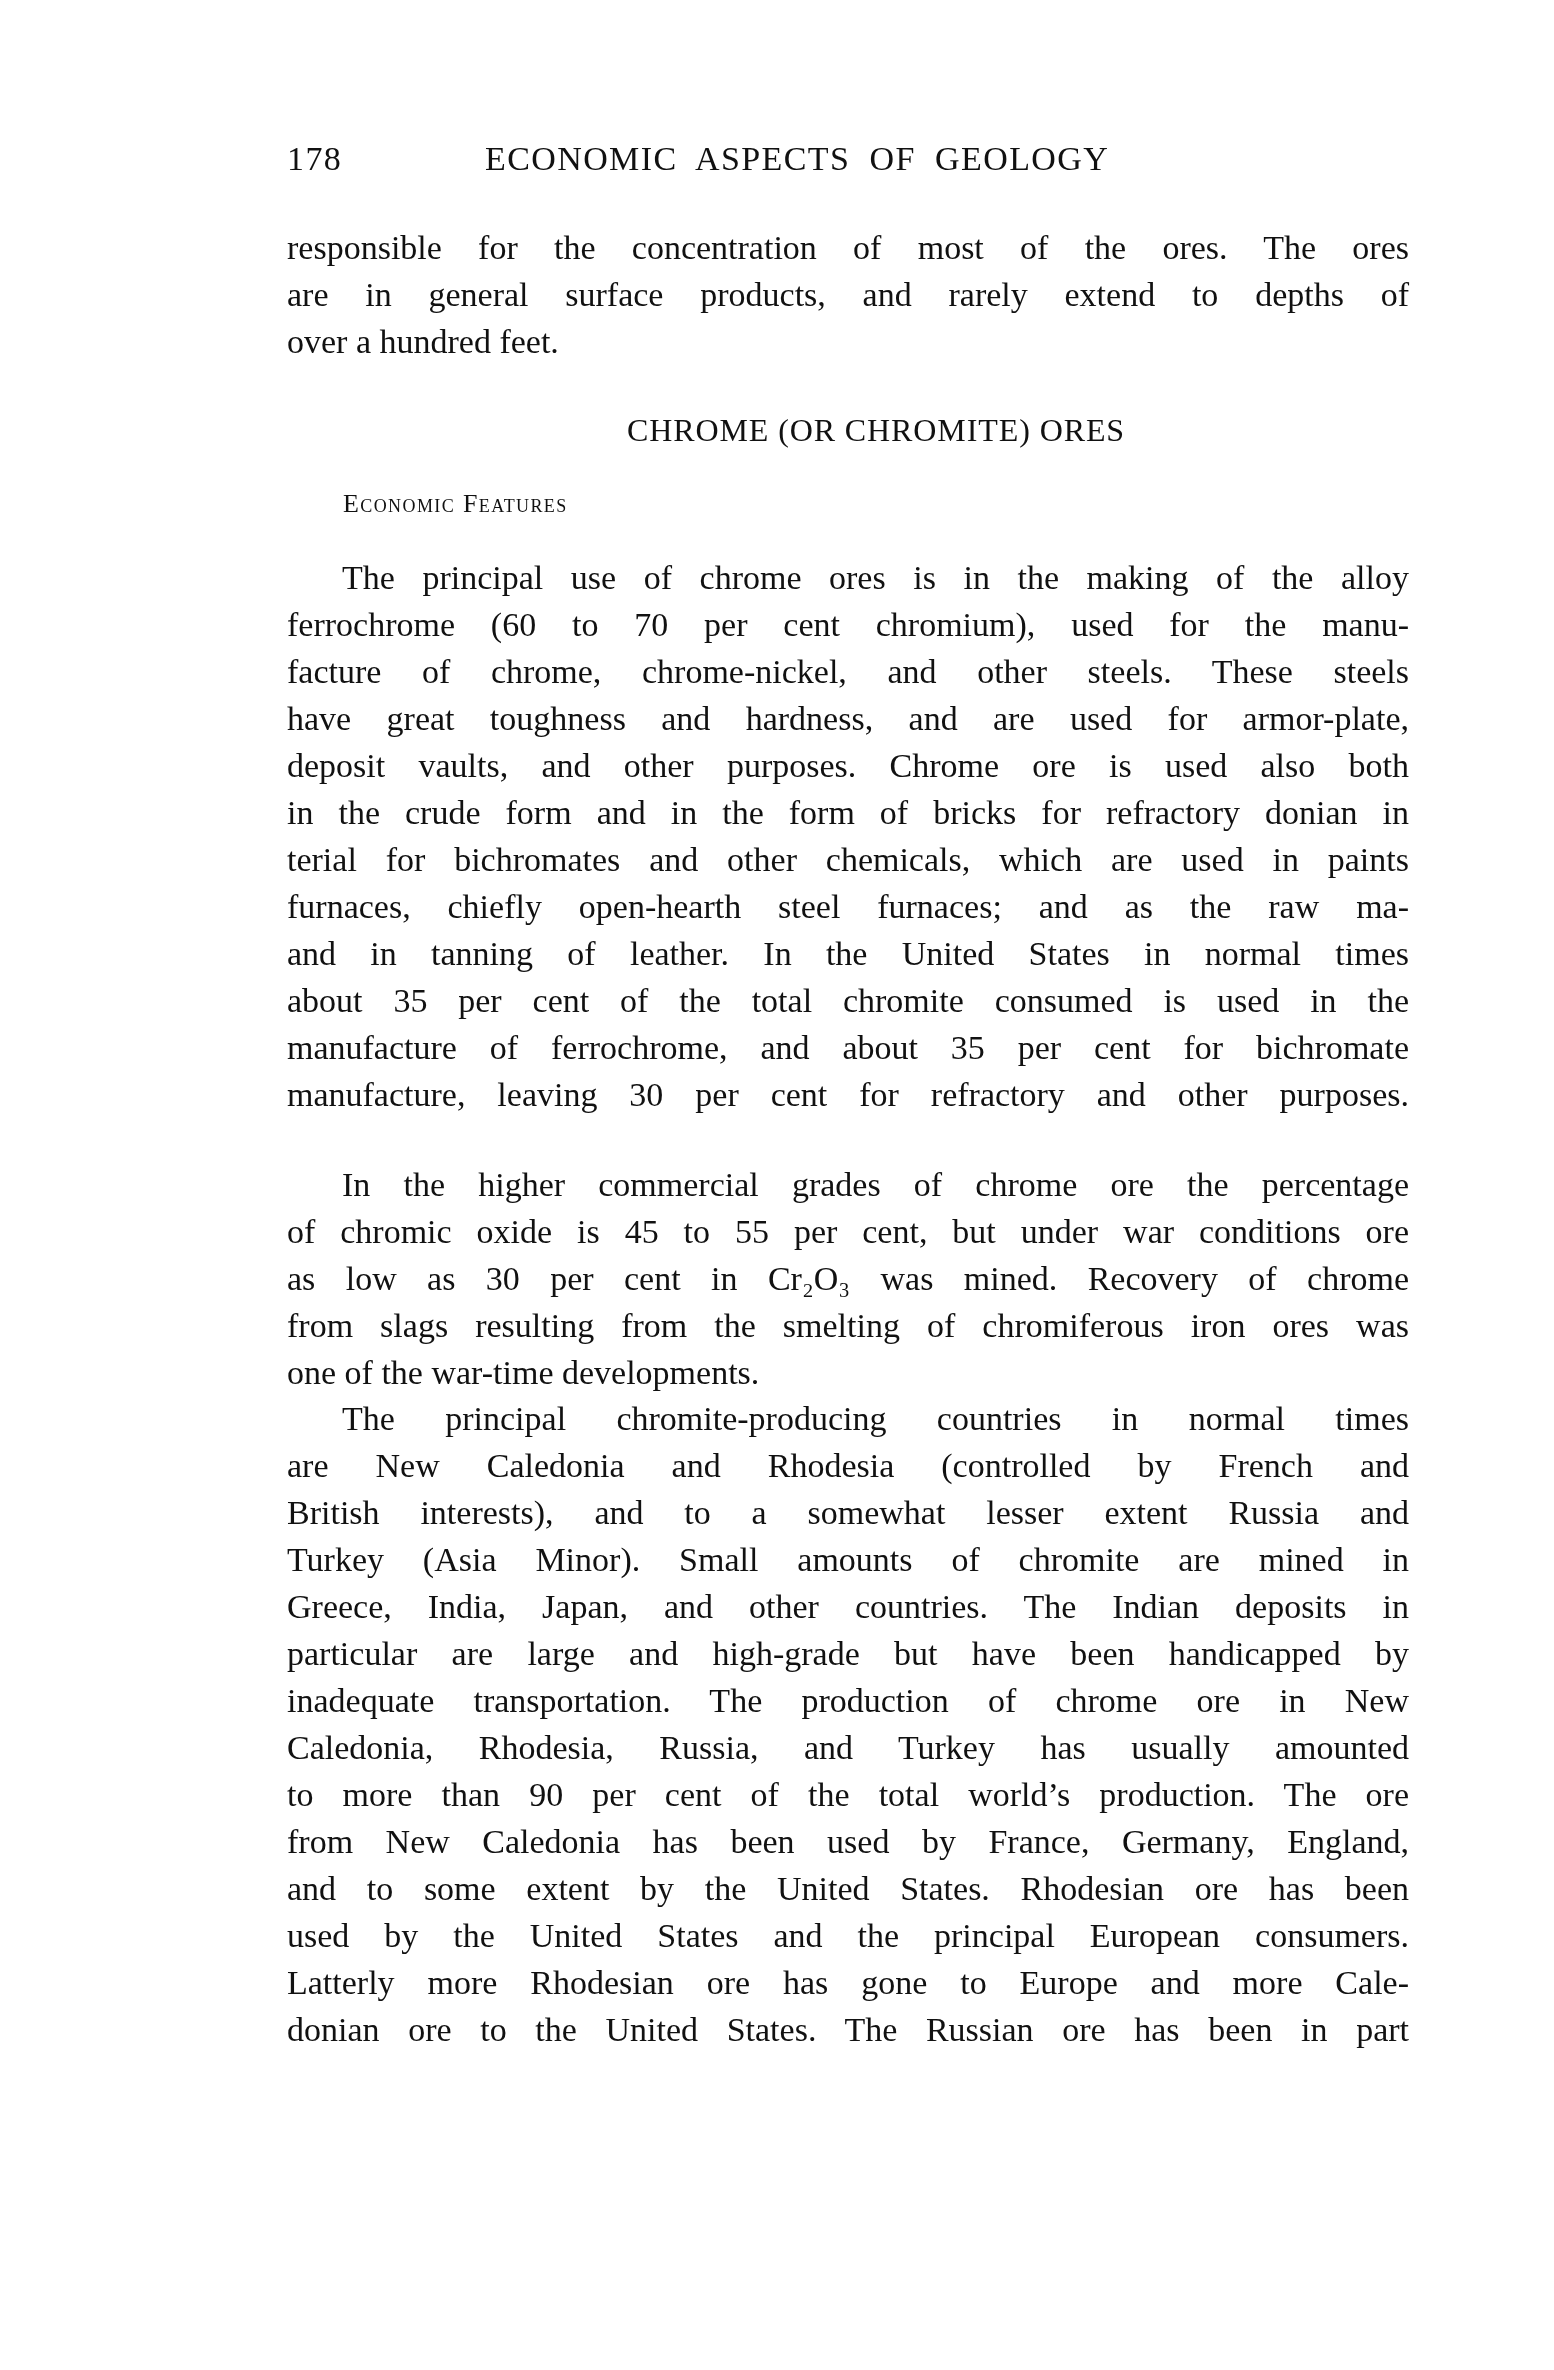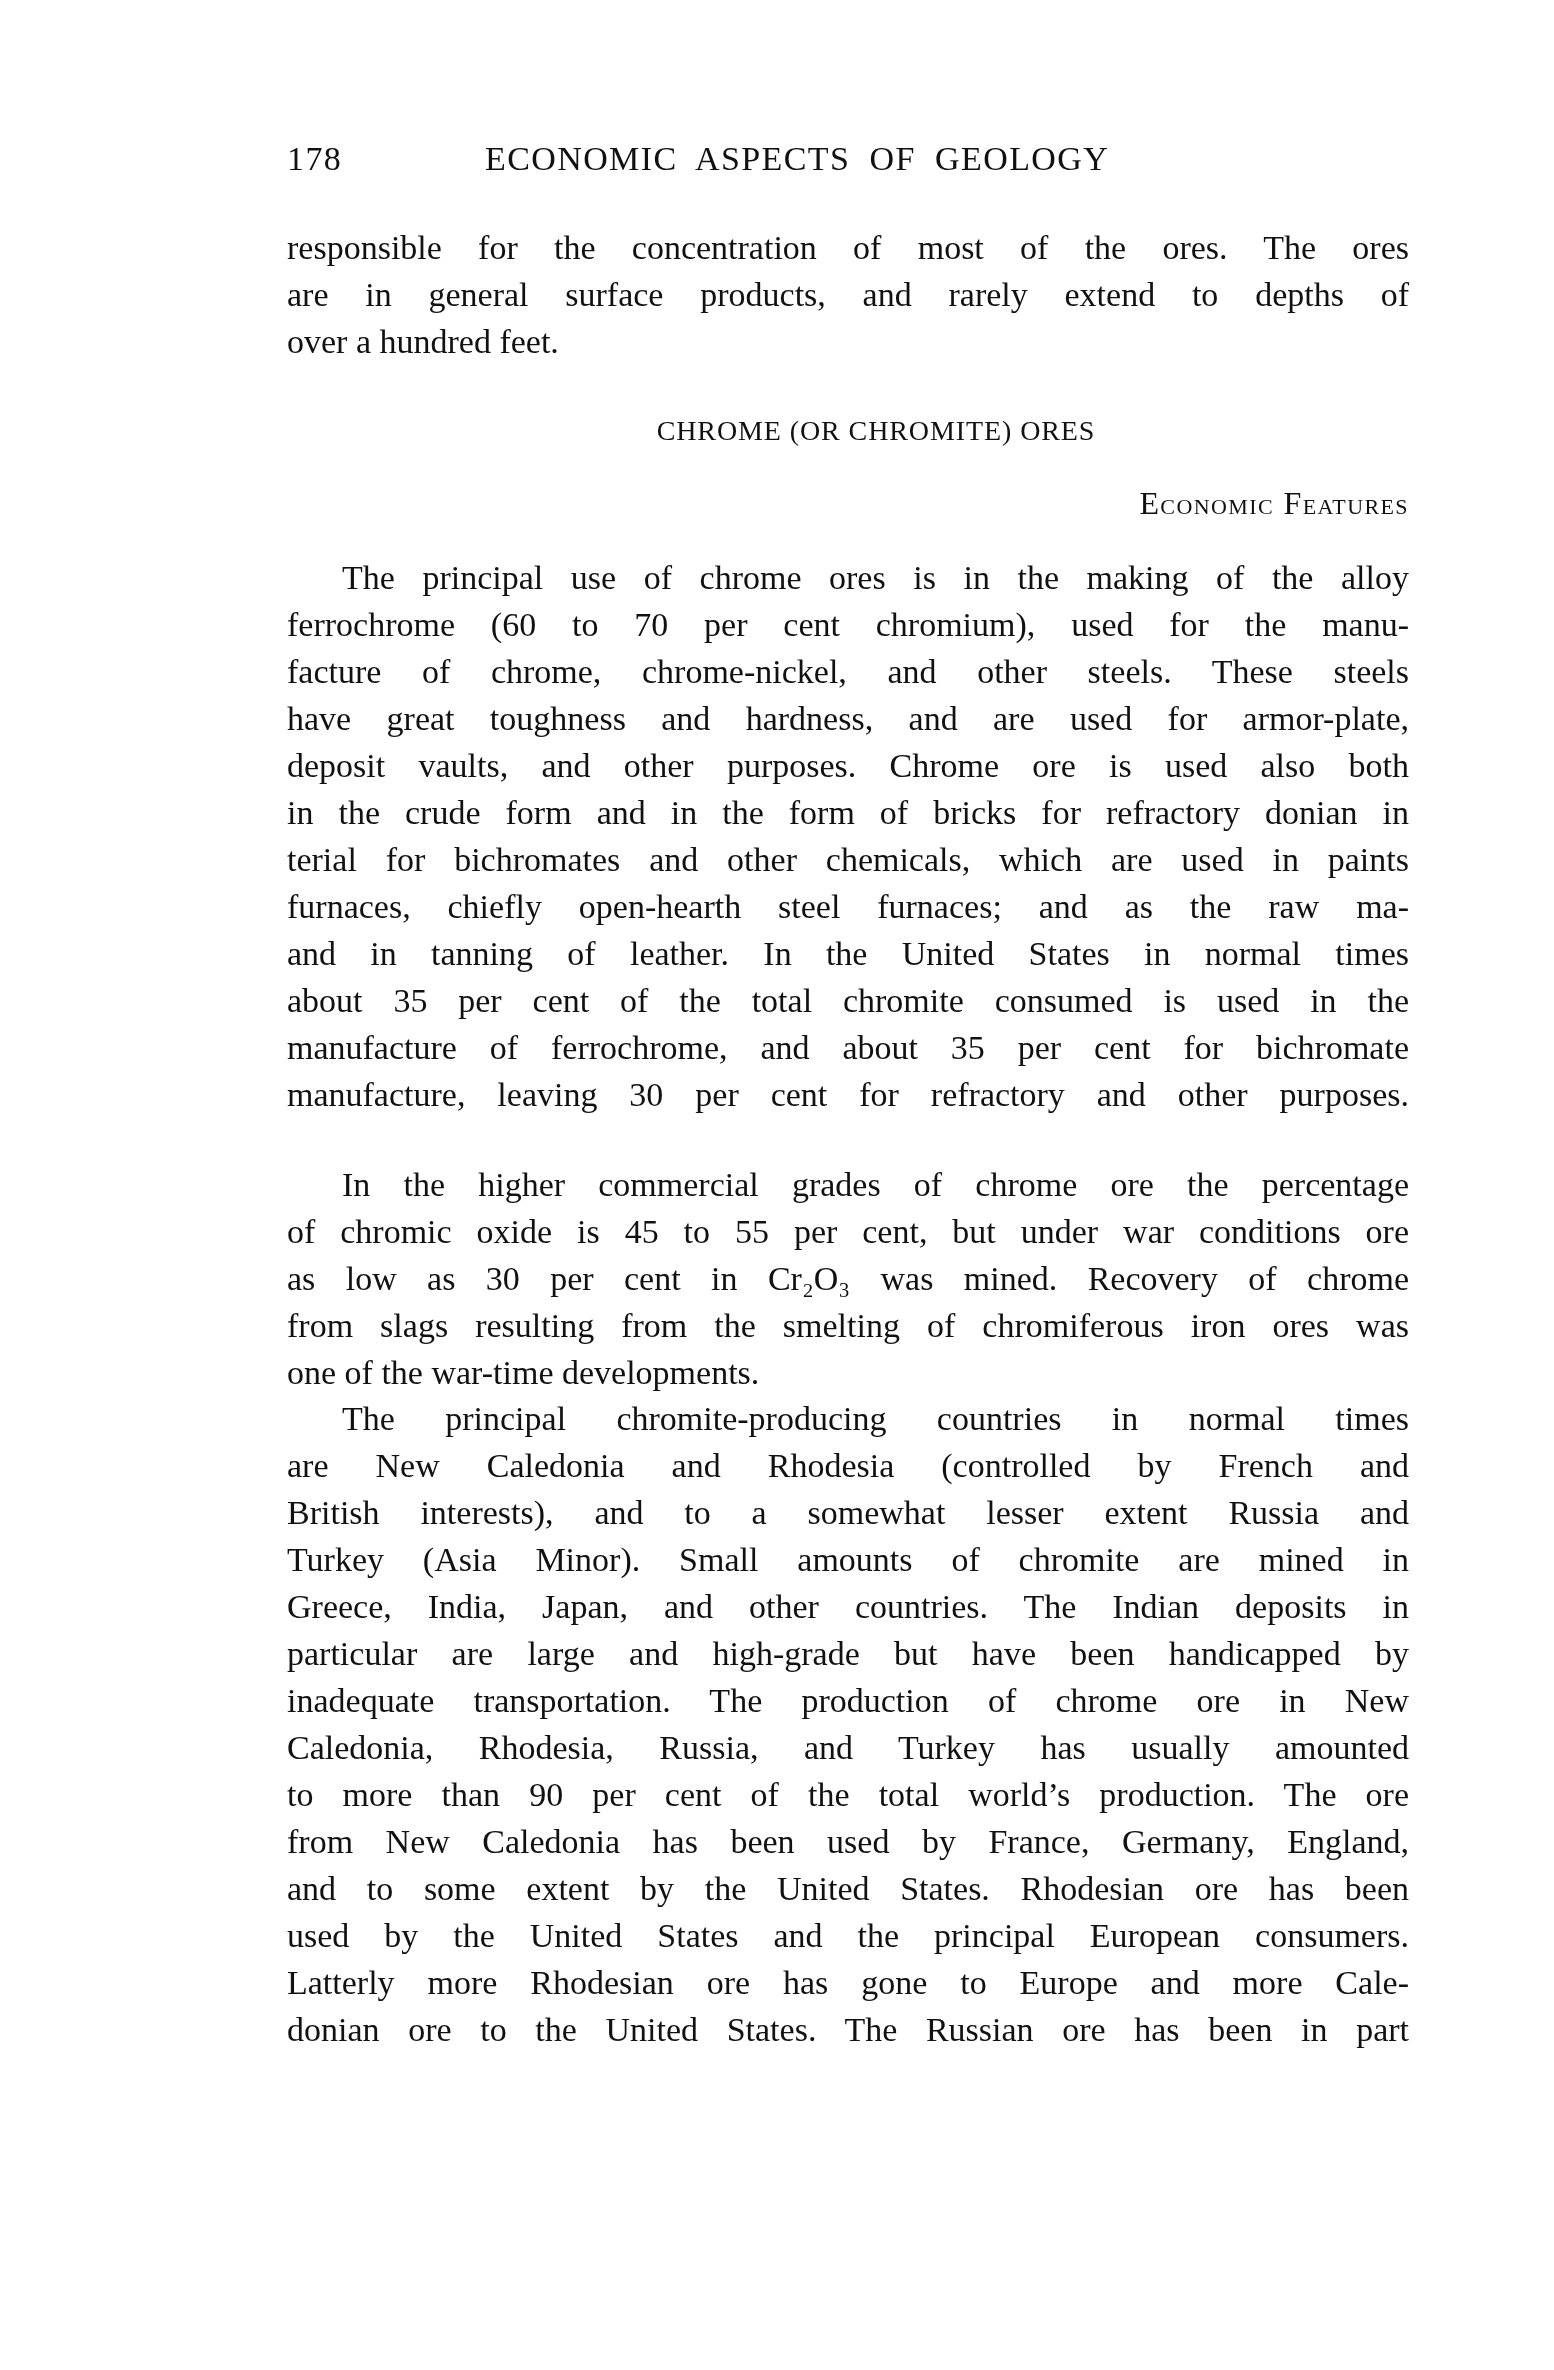--- a/index.html
+++ b/index.html
@@ -64,33 +64,33 @@
       text-align-last: left;
     }
     .line.indent {
       padding-left: 55px;
     }
     .section-title {
       position: absolute;
       left: 287px;
       width: 1122px;
       text-align: center;
-      font-size: 28px;
+      font-size: 32px;
       letter-spacing: 0.9px;
       top: 407px;
       line-height: 47px;
       padding-left: 56px;
       box-sizing: border-box;
     }
     .subsection-title {
       position: absolute;
       left: 287px;
       width: 1122px;
-      text-align: right;
-      font-size: 32px;
+      text-align: left;
+      font-size: 26px;
       font-variant: small-caps;
       letter-spacing: 1.4px;
       top: 480px;
       line-height: 47px;
       padding-left: 56px;
       box-sizing: border-box;
     }
   </style>
 </head>
 <body>

